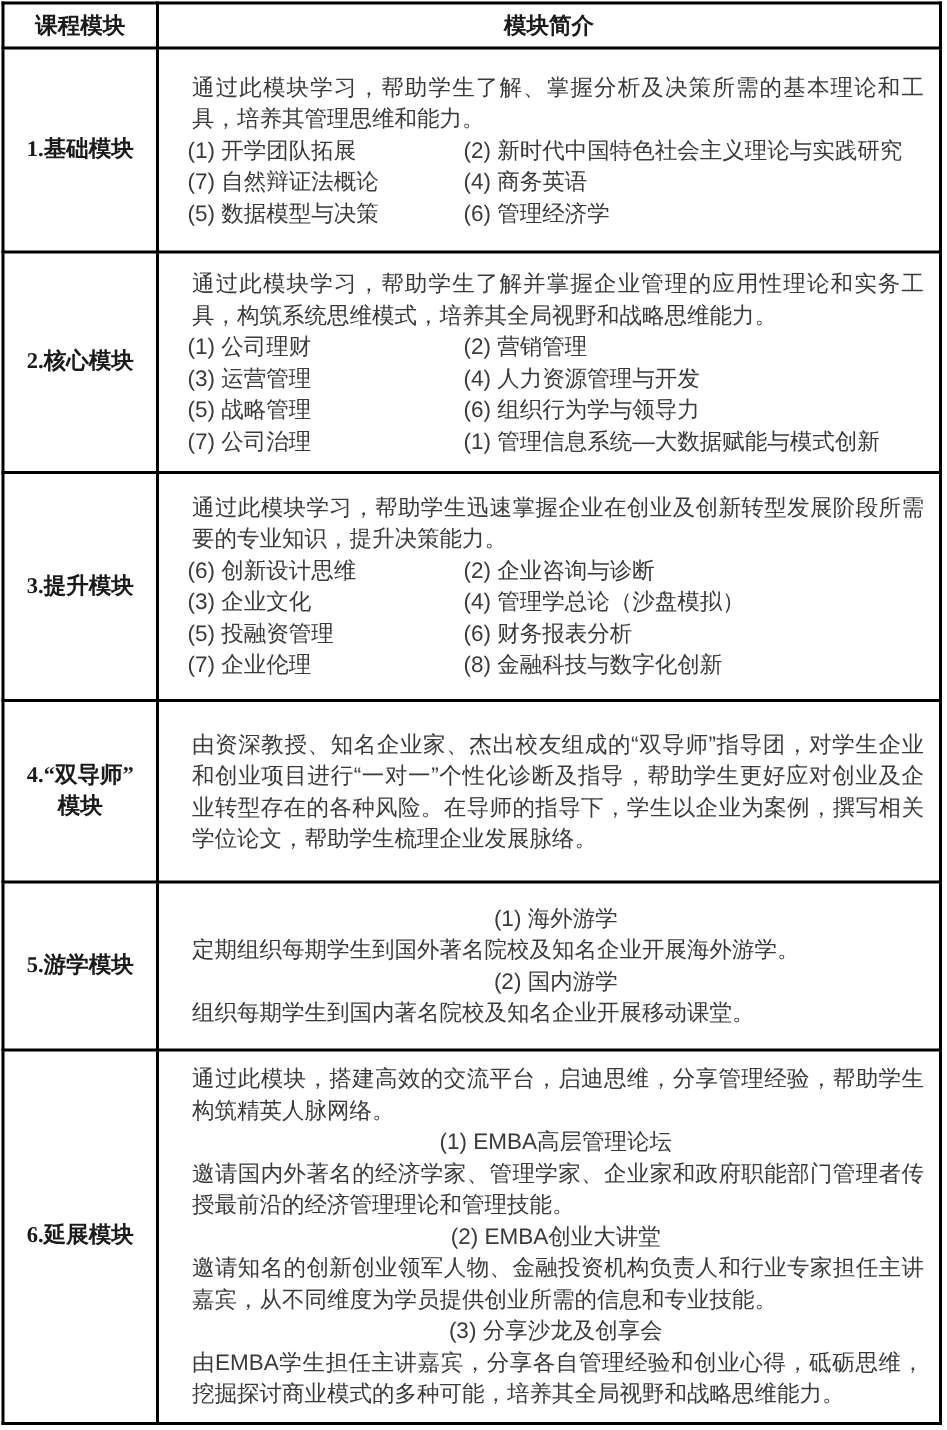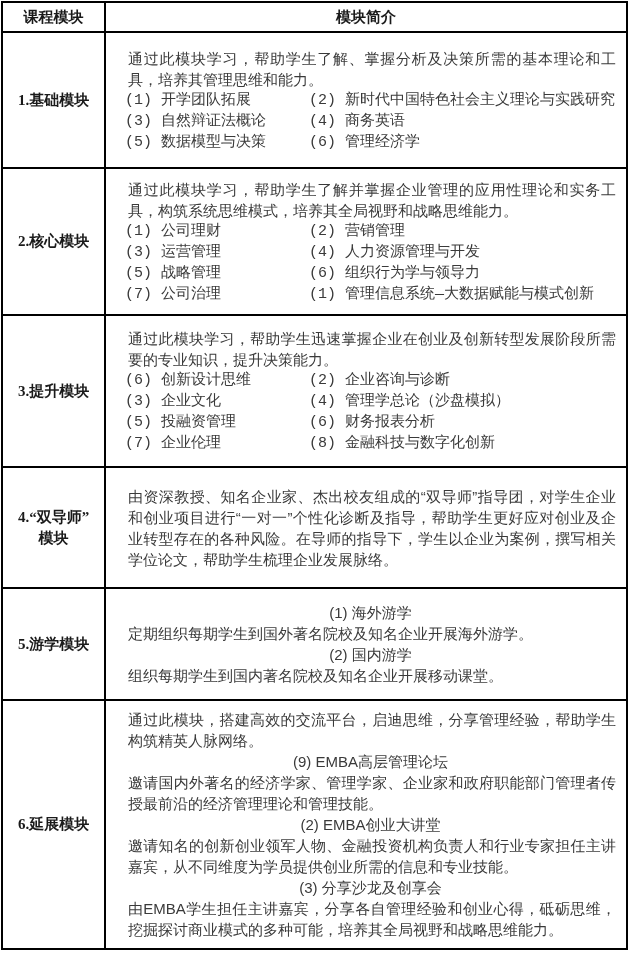--- a/index.html
+++ b/index.html
@@ -55,21 +55,20 @@
   }
   .list-item{
     padding-left:9px;
     text-align:center;
   }
   .course-grid{
     display:grid;
     grid-template-columns:178px 1fr;
     column-gap:6px;
     padding-left:9px;
-    font-family:Liberation Mono, monospace;
   }
   tbody tr:nth-child(1){height:136px;}
   tbody tr:nth-child(2){height:147px;}
   tbody tr:nth-child(3){height:152px;}
   tbody tr:nth-child(4){height:121px;}
   tbody tr:nth-child(5){height:112px;}
   tbody tr:nth-child(6){height:238px;}
 </style>
 </head>
 <body>
@@ -89,21 +88,21 @@
     <tbody id="table-body">
         <tr>
           <td class="module-cell">
             <div>1.基础模块</div>
           </td>
           <td class="intro-cell">
             <div class="paragraph">通过此模块学习，帮助学生了解、掌握分析及决策所需的基本理论和工具，培养其管理思维和能力。</div>
             <div class="course-grid">
               <div>(1) 开学团队拓展</div>
               <div>(2) 新时代中国特色社会主义理论与实践研究</div>
-              <div>(3) 自然辩证法概论</div>
+              <div>(7) 自然辩证法概论</div>
               <div>(4) 商务英语</div>
               <div>(5) 数据模型与决策</div>
               <div>(6) 管理经济学</div>
             </div>
           </td>
         </tr>
         <tr>
           <td class="module-cell">
             <div>2.核心模块</div>
           </td>
@@ -158,21 +157,21 @@
             <div class="list-item">(2) 国内游学</div>
             <div class="paragraph">组织每期学生到国内著名院校及知名企业开展移动课堂。</div>
           </td>
         </tr>
         <tr>
           <td class="module-cell">
             <div>6.延展模块</div>
           </td>
           <td class="intro-cell">
             <div class="paragraph">通过此模块，搭建高效的交流平台，启迪思维，分享管理经验，帮助学生构筑精英人脉网络。</div>
-            <div class="list-item">(9) EMBA高层管理论坛</div>
+            <div class="list-item">(1) EMBA高层管理论坛</div>
             <div class="paragraph">邀请国内外著名的经济学家、管理学家、企业家和政府职能部门管理者传授最前沿的经济管理理论和管理技能。</div>
             <div class="list-item">(2) EMBA创业大讲堂</div>
             <div class="paragraph">邀请知名的创新创业领军人物、金融投资机构负责人和行业专家担任主讲嘉宾，从不同维度为学员提供创业所需的信息和专业技能。</div>
             <div class="list-item">(3) 分享沙龙及创享会</div>
             <div class="paragraph">由EMBA学生担任主讲嘉宾，分享各自管理经验和创业心得，砥砺思维，挖掘探讨商业模式的多种可能，培养其全局视野和战略思维能力。</div>
           </td>
         </tr>
       </tbody>
   </table>
 </div>

